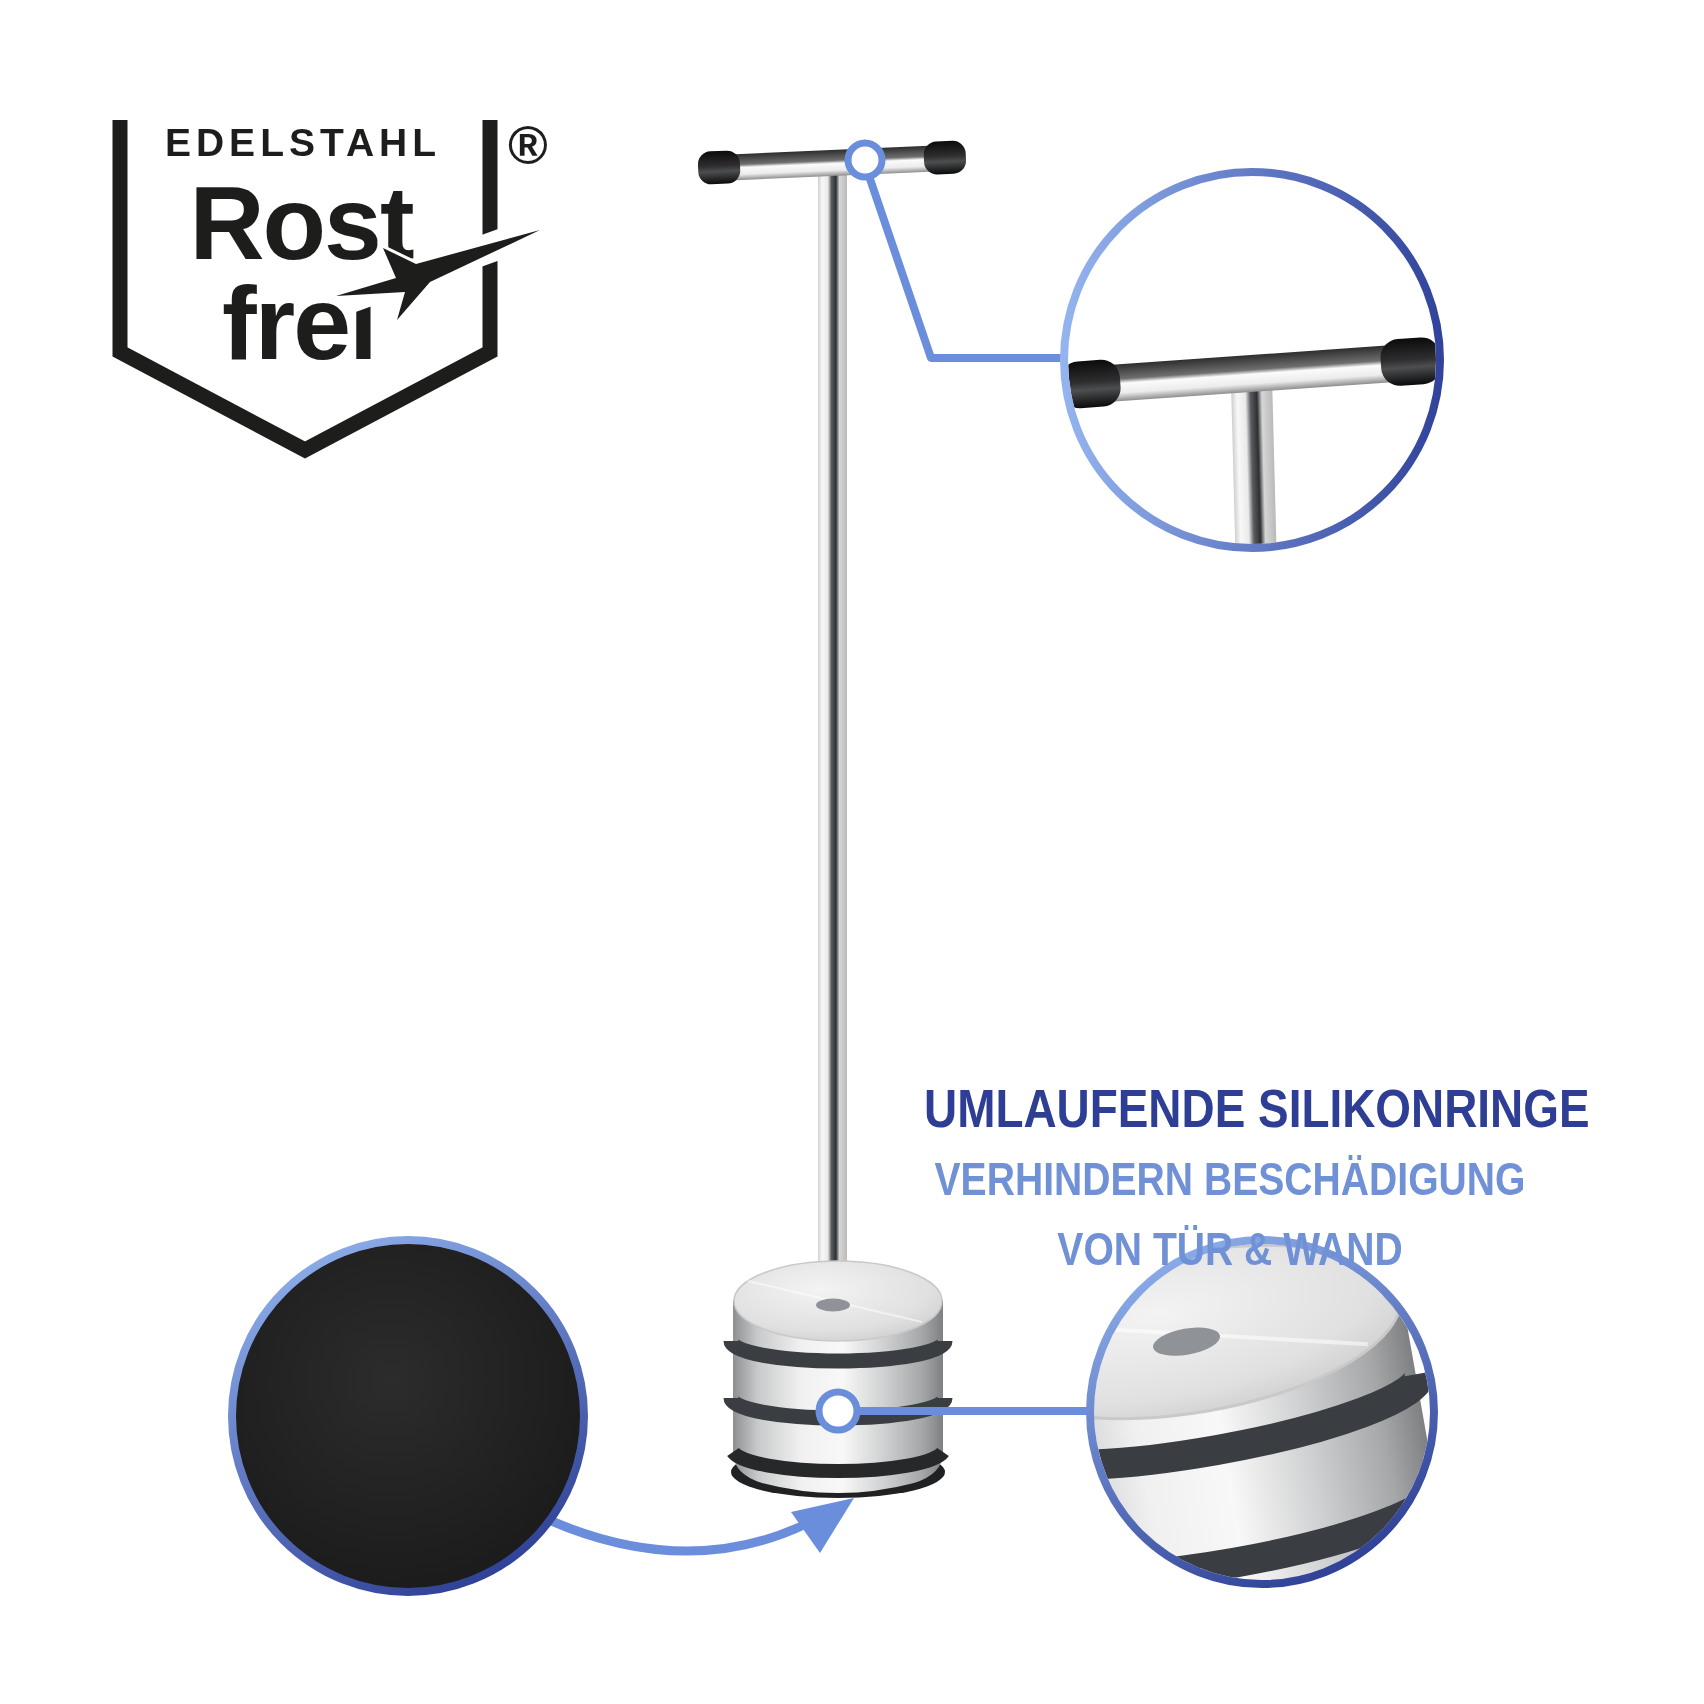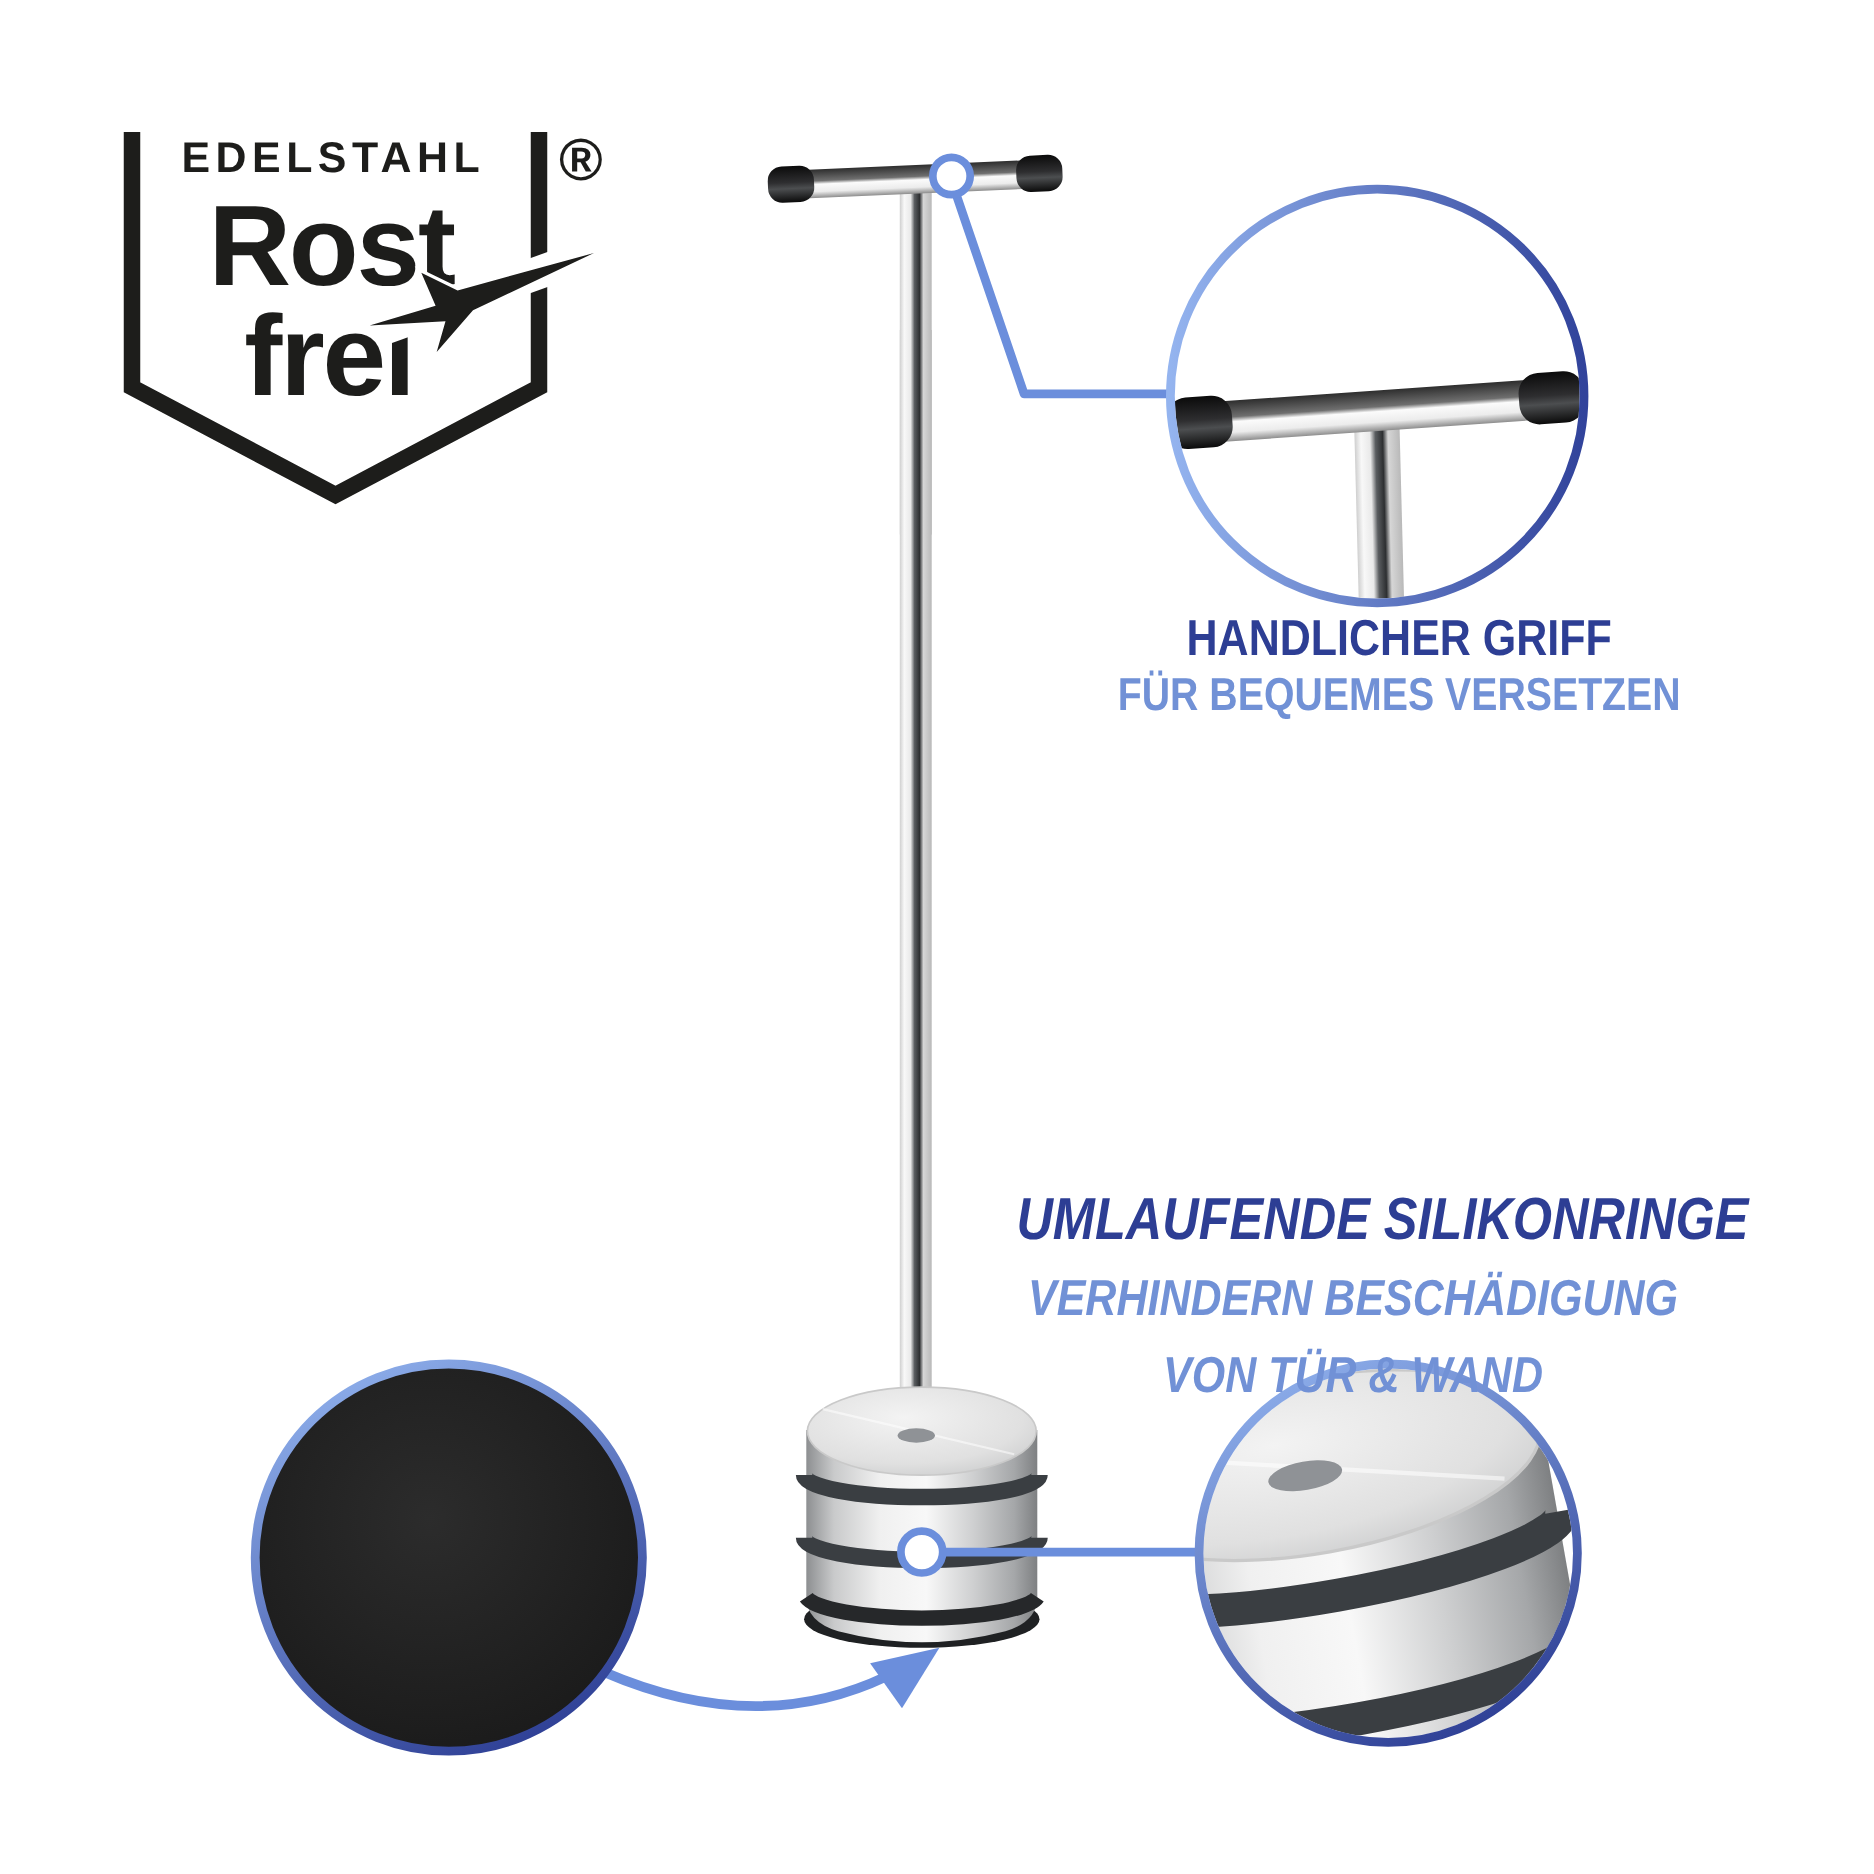--- a/index.html
+++ b/index.html
@@ -11,21 +11,21 @@
   .callout{position:absolute;text-align:center;font-weight:bold;}
   .co-line{display:block;white-space:nowrap;transform:scaleX(0.85);transform-origin:50% 50%;}
   .title{color:#2d3e94;}
   .sub{color:#7191d6;}
   .cb-handle{left:952px;top:552px;width:640px;}
   .cb-handle .t{font-size:46px;line-height:54px;}
   .cb-handle .s{font-size:42px;line-height:50px;}
   .cb-bottom .t{font-size:54px;line-height:72px;}
   .cb-bottom .s{font-size:46px;line-height:70px;}
   .cb-under{left:38px;top:1072px;width:720px;}
-  .cb-rings{left:870px;top:1072px;width:720px;font-style:italic;}
+  .cb-rings{left:870px;top:1072px;width:720px;}
   .logo-box{position:absolute;left:100px;top:112px;width:460px;height:350px;}
 </style>
 </head>
 <body>
 
 <div class="canvas">
 
   <svg class="art" width="1704" height="1704" viewBox="0 0 1704 1704">
     <defs>
       <linearGradient id="chromePole" x1="0" y1="0" x2="1" y2="0">
@@ -142,24 +142,20 @@
     <path d="M 20 8 V 240 L 205 338 L 390 240 V 8" fill="none" stroke="#1d1d1b" stroke-width="15"></path>
     <text x="203" y="44" text-anchor="middle" font-family="Liberation Sans, sans-serif" font-weight="bold" font-size="39" letter-spacing="5" fill="#1d1d1b">EDELSTAHL</text>
     <text x="428" y="52" text-anchor="middle" font-family="Liberation Sans, sans-serif" font-weight="bold" font-size="54" fill="#1d1d1b">®</text>
     <text x="201" y="147" text-anchor="middle" font-family="Liberation Sans, sans-serif" font-weight="bold" font-size="104" letter-spacing="-2" fill="#1d1d1b">Rost</text>
     <text x="199" y="247" text-anchor="middle" font-family="Liberation Sans, sans-serif" font-weight="bold" font-size="104" letter-spacing="-2" fill="#1d1d1b">frei</text>
     <path d="M 245 188 L 445 116" stroke="#ffffff" stroke-width="30" fill="none"></path>
     <path d="M 440 118 L 316 152 L 283 136 L 296 166 L 236 184 L 305 180
              L 297 208 L 330 170 Z" fill="#1d1d1b" stroke="#ffffff" stroke-width="6" paint-order="stroke"></path>
   </svg>
 
-  <div class="callout cb-handle">
-    <span class="co-line t title">HANDLICHER GRIFF</span>
-    <span class="co-line s sub">FÜR BEQUEMES VERSETZEN</span>
-  </div>
 
 
   <div class="callout cb-bottom cb-rings">
     <span class="co-line t title">UMLAUFENDE SILIKONRINGE</span>
     <span class="co-line s sub">VERHINDERN BESCHÄDIGUNG</span>
     <span class="co-line s sub">VON TÜR &amp; WAND</span>
   </div>
 
 </div>
 

